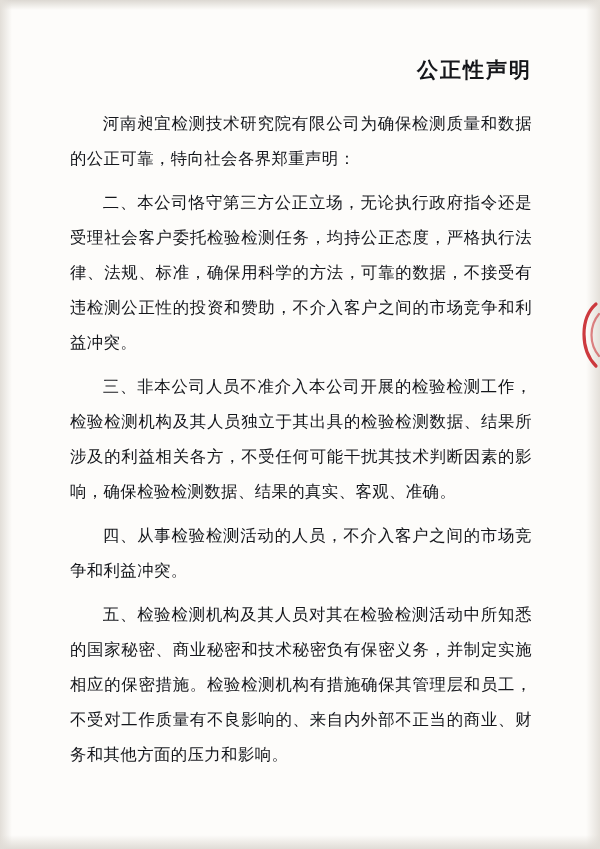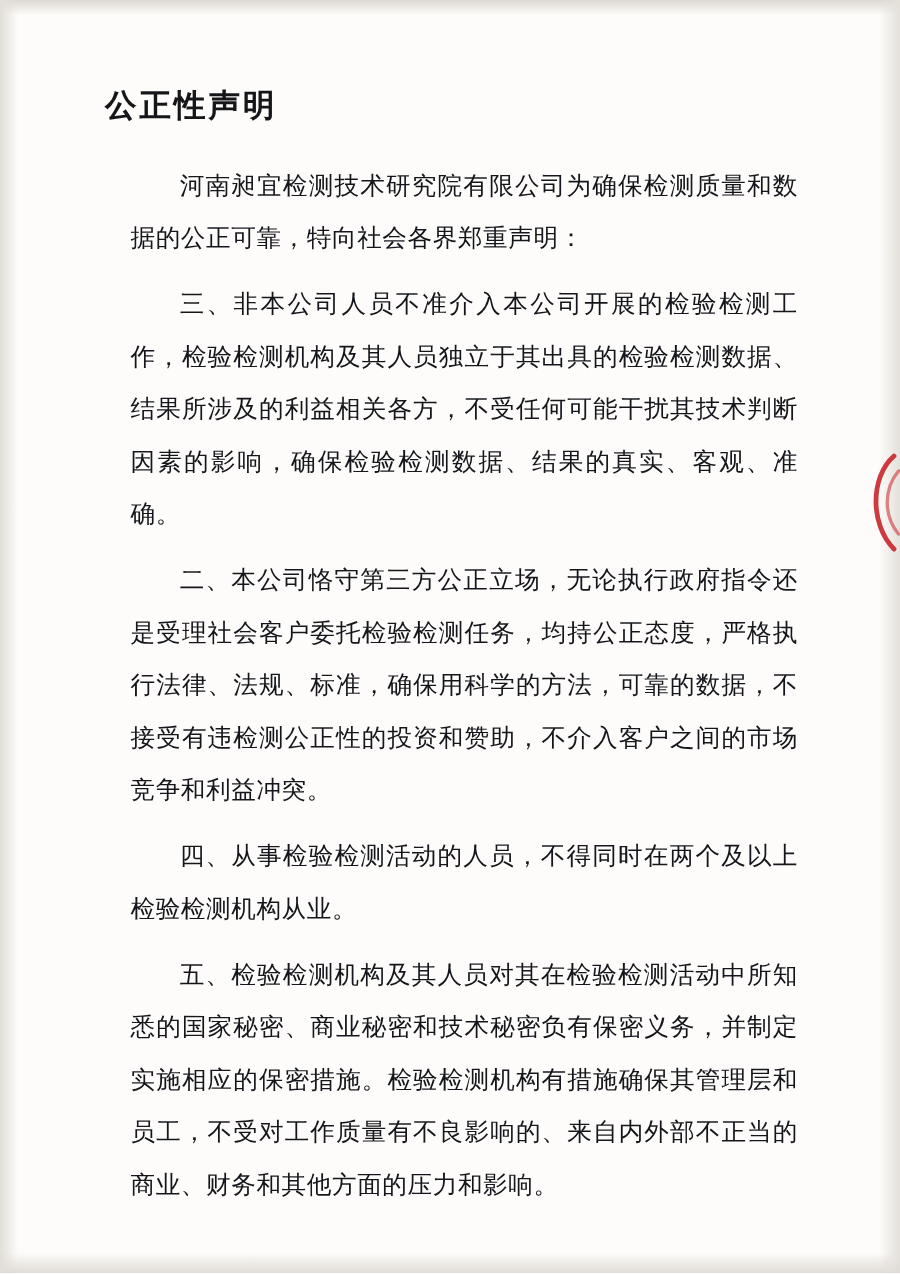--- a/index.html
+++ b/index.html
@@ -50,34 +50,34 @@
     background: linear-gradient(to top, #e0dcd6, rgba(253,252,250,0));
     pointer-events: none;
   }
   .content {
     position: absolute;
     left: 70px;
     top: 56px;
     width: 462px;
   }
   .doc-title {
-    text-align: left;
+    text-align: right;
     font-size: 21px;
     font-weight: bold;
     letter-spacing: 2px;
     color: #15161a;
     margin: 0 0 22px 0;
     font-family: "Liberation Serif", "DejaVu Serif", serif;
   }
   .para {
     font-size: 16.4px;
     line-height: 35px;
     color: #14161b;
     text-indent: 2em;
-    margin: 0 0 9px 17px;
+    margin: 0 0 9px 0;
     text-align: justify;
     text-justify: inter-ideograph;
     letter-spacing: 0.4px;
     font-family: "Liberation Serif", "DejaVu Serif", serif;
   }
   
   .seal-arc {
     position: absolute;
     right: 0px;
     top: 300px;
@@ -94,23 +94,23 @@
 
   <div class="edge-top"></div>
   <div class="edge-left"></div>
   <div class="edge-right"></div>
   <div class="edge-bottom"></div>
 
   <div class="content">
     <h1 class="doc-title">公正性声明</h1>
 
     <p class="para">河南昶宜检测技术研究院有限公司为确保检测质量和数据的公正可靠，特向社会各界郑重声明：</p>
+    <p class="para">二、本公司恪守第三方公正立场，无论执行政府指令还是受理社会客户委托检验检测任务，均持公正态度，严格执行法律、法规、标准，确保用科学的方法，可靠的数据，不接受有违检测公正性的投资和赞助，不介入客户之间的市场竞争和利益冲突。</p>
     <p class="para">三、非本公司人员不准介入本公司开展的检验检测工作，检验检测机构及其人员独立于其出具的检验检测数据、结果所涉及的利益相关各方，不受任何可能干扰其技术判断因素的影响，确保检验检测数据、结果的真实、客观、准确。</p>
-    <p class="para">二、本公司恪守第三方公正立场，无论执行政府指令还是受理社会客户委托检验检测任务，均持公正态度，严格执行法律、法规、标准，确保用科学的方法，可靠的数据，不接受有违检测公正性的投资和赞助，不介入客户之间的市场竞争和利益冲突。</p>
-    <p class="para">四、从事检验检测活动的人员，不得同时在两个及以上检验检测机构从业。</p>
+    <p class="para">四、从事检验检测活动的人员，不介入客户之间的市场竞争和利益冲突。</p>
     <p class="para">五、检验检测机构及其人员对其在检验检测活动中所知悉的国家秘密、商业秘密和技术秘密负有保密义务，并制定实施相应的保密措施。检验检测机构有措施确保其管理层和员工，不受对工作质量有不良影响的、来自内外部不正当的商业、财务和其他方面的压力和影响。</p>
 
   </div>
 
   <div class="seal-arc">
     <svg width="30" height="70" viewBox="0 0 30 70" aria-hidden="true">
       <path d="M26 4 C 10 18, 10 50, 26 66" fill="none" stroke="#c8252a" stroke-width="3.2" stroke-linecap="round" opacity="0.9"></path>
       <path d="M29 14 C 19 26, 19 44, 29 56" fill="none" stroke="#c8252a" stroke-width="2.2" stroke-linecap="round" opacity="0.55"></path>
     </svg>
   </div>

